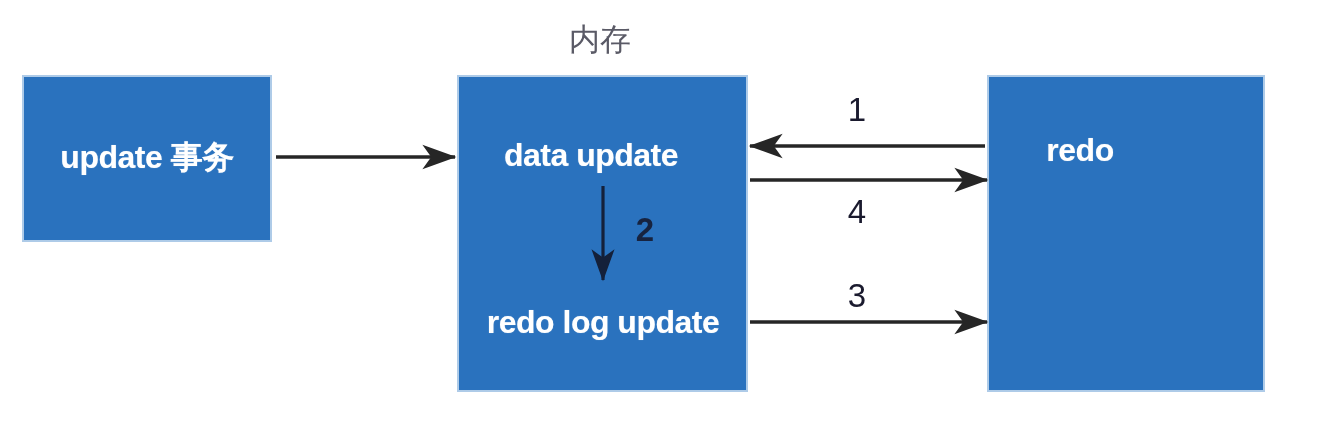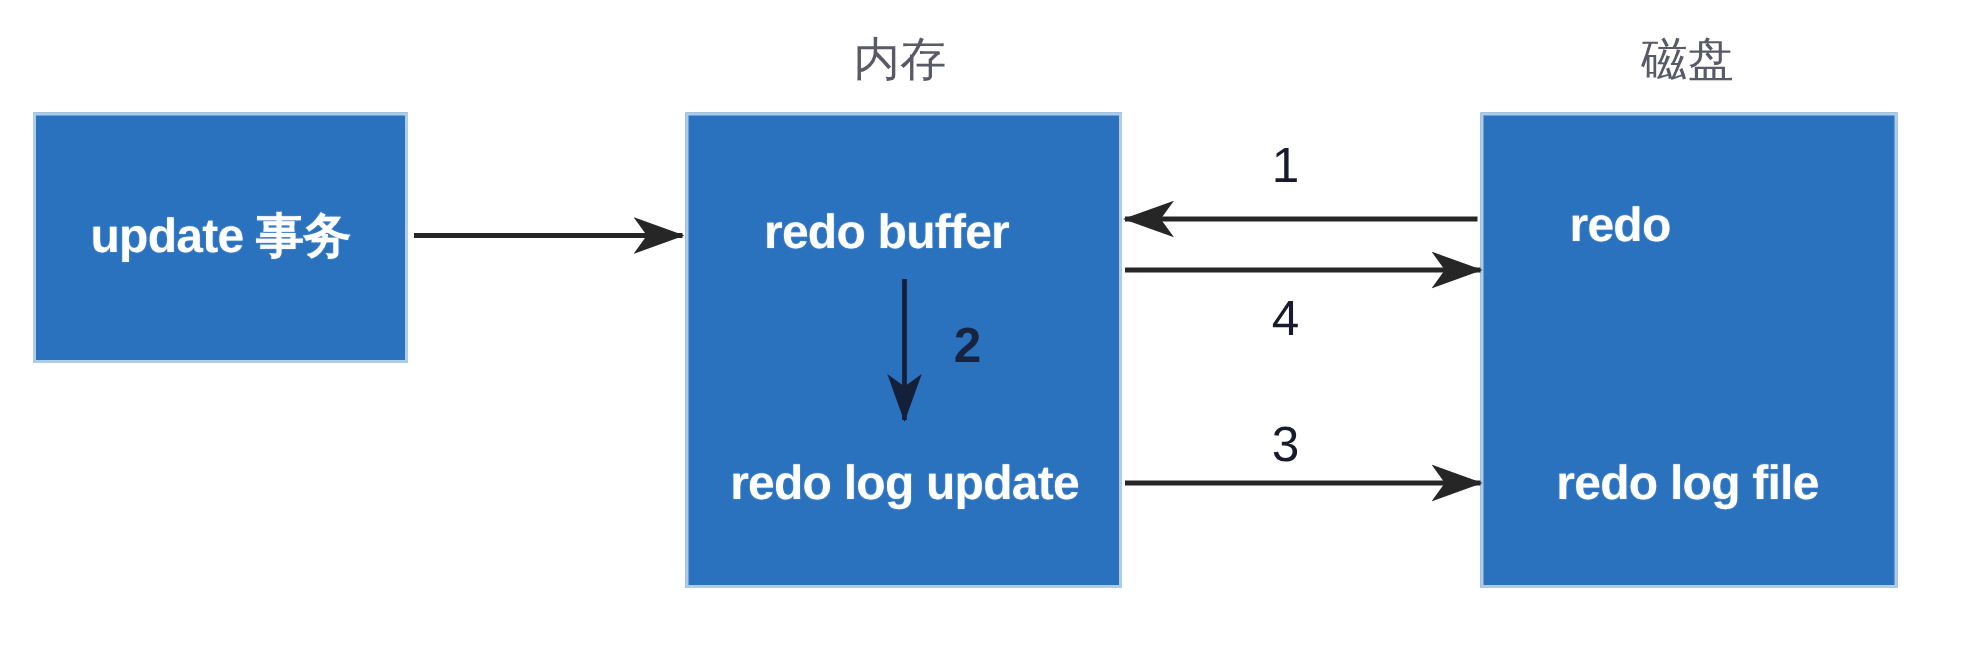--- a/index.html
+++ b/index.html
@@ -79,37 +79,35 @@
     font-weight: bold;
   }
 </style>
 </head>
 <body>
 
 <div id="canvas">
 
   <div class="caption" style="left:600px; top:40px;">内存</div>
 
-  <div class="caption" style="left:1125px; top:40px;">磁盘</div>
 
   <div class="block" style="left:22px; top:75px; width:250px; height:167px;"></div>
 
   <div class="block" style="left:457px; top:75px; width:291px; height:317px;"></div>
 
   <div class="block" style="left:987px; top:75px; width:278px; height:317px;"></div>
 
   <div class="block-label cjk-mixed" style="left:147px; top:158px;">update 事务</div>
 
-  <div class="block-label" style="left:591px; top:155px;">redo buffer</div>
+  <div class="block-label" style="left:591px; top:155px;">data update</div>
 
   <div class="block-label" style="left:603px; top:322px;">redo log update</div>
 
   <div class="block-label" style="left:1080px; top:150px;">redo</div>
 
-  <div class="block-label" style="left:1125px; top:322px;">redo log file</div>
 
   <svg class="arrow-svg" viewBox="0 0 1322 434">
     <defs>
       <marker id="head-dark" markerWidth="11" markerHeight="11" refX="9.6" refY="4" orient="auto" markerUnits="strokeWidth">
         <path d="M0,0.4 L10,4 L0,7.6 L2.6,4 Z" fill="#262626"></path>
       </marker>
       <marker id="head-navy" markerWidth="11" markerHeight="11" refX="9.6" refY="4" orient="auto" markerUnits="strokeWidth">
         <path d="M0,0.4 L10,4 L0,7.6 L2.6,4 Z" fill="#14203a"></path>
       </marker>
     </defs>

